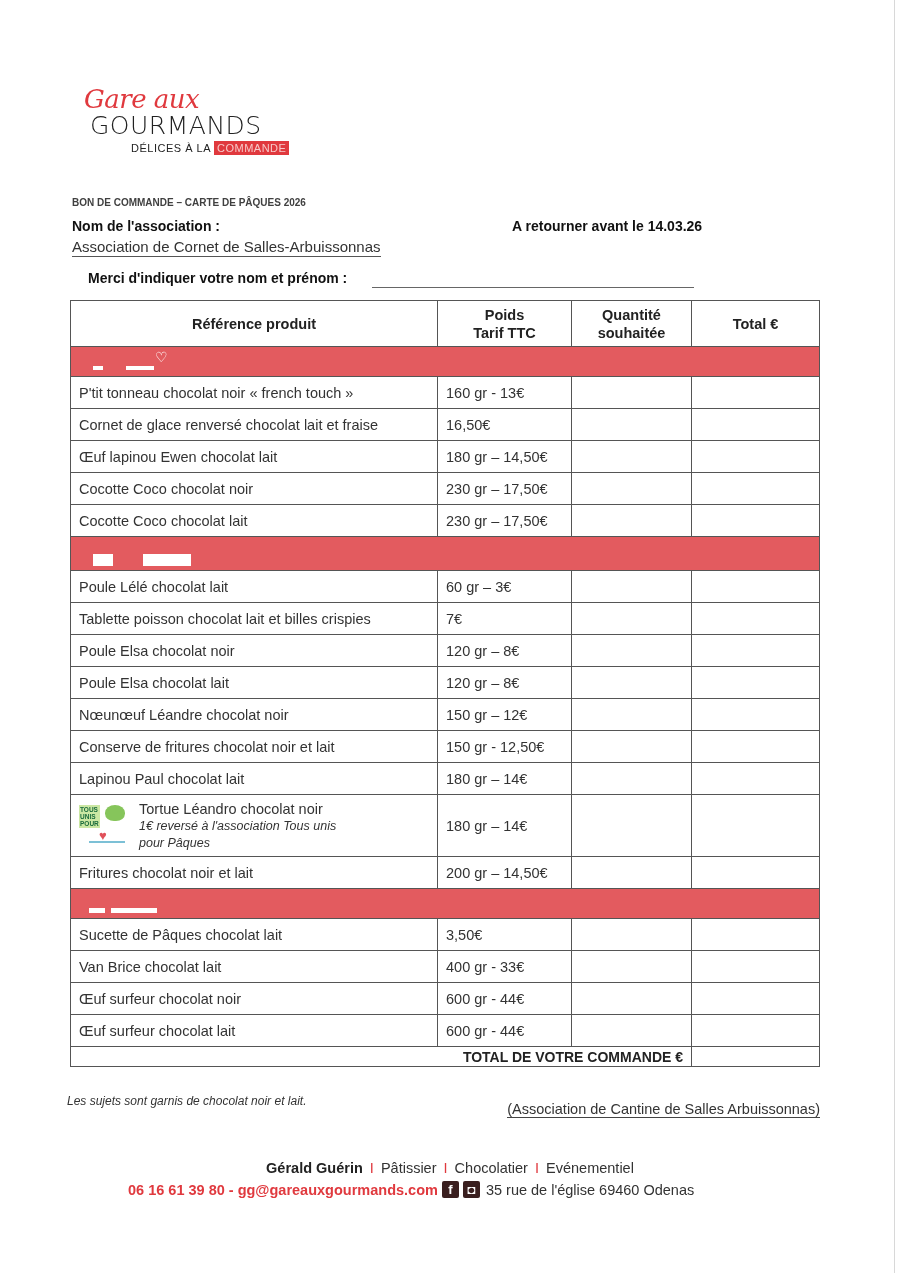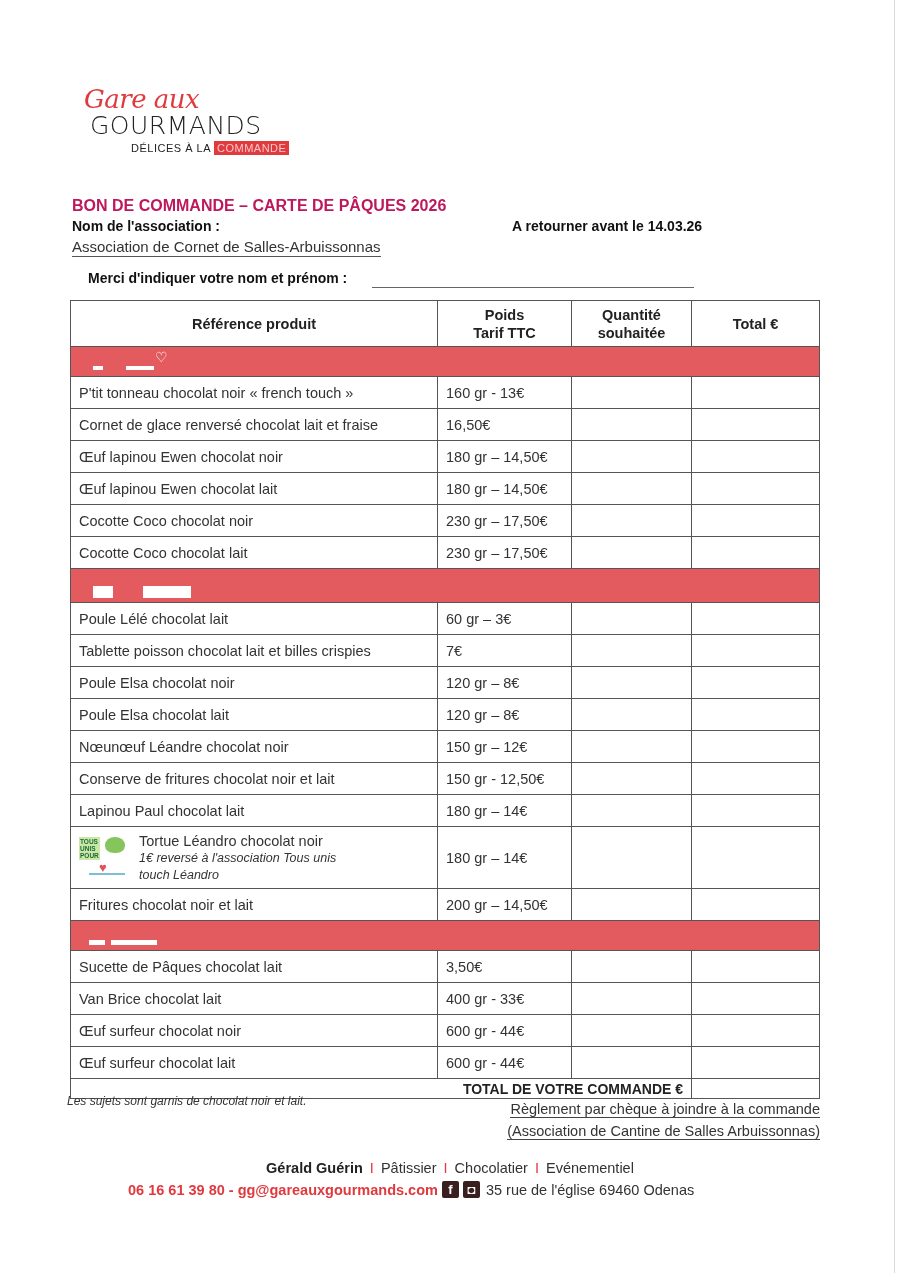--- a/index.html
+++ b/index.html
@@ -9,21 +9,21 @@
     .scan-line { position: absolute; left: 894px; top: 0; width: 1px; height: 1273px; background: #d8d8d8; }
 
     
     .logo { position: absolute; left: 80px; top: 84px; width: 240px; height: 76px; }
     .logo-script { position: absolute; left: 4px; top: 0; font-family: "DejaVu Serif", serif; font-style: italic; font-weight: normal; font-size: 26px; color: #e0393e; letter-spacing: -0.5px; }
     .logo-main { position: absolute; left: 10px; top: 27px; font-family: "DejaVu Sans", sans-serif; font-weight: 300; font-size: 25px; color: #222; letter-spacing: 0.5px; }
     .logo-sub { position: absolute; left: 51px; top: 57px; font-size: 11px; color: #222; letter-spacing: 0.5px; display: flex; align-items: center; gap: 3px; }
     .logo-sub .tag { background: #e0393e; color: #f7c9c9; padding: 0 3px; font-size: 11px; line-height: 14px; }
 
     
-    .title { position: absolute; left: 72px; top: 197px; font-size: 16px; font-weight: bold; color: #be185d; }
+    .title { position: absolute; left: 72px; top: 197px; font-size: 10px; font-weight: bold; color: #404040; }
     .assoc-label { position: absolute; left: 72px; top: 218px; font-size: 14px; font-weight: bold; color: #111; }
     .assoc-name { position: absolute; left: 72px; top: 238px; font-size: 15px; color: #333; border-bottom: 1px solid #555; padding-bottom: 0px; line-height: 18px; }
     .deadline { position: absolute; left: 512px; top: 218px; font-size: 14px; font-weight: bold; color: #111; }
     .name-label { position: absolute; left: 88px; top: 270px; font-size: 14px; font-weight: bold; color: #111; }
     .name-input { position: absolute; left: 372px; top: 270px; width: 322px; height: 18px; border: none; border-bottom: 1px solid #666; background: transparent; font-size: 14px; outline: none; }
 
     
     .order-table { position: absolute; left: 70px; top: 300px; width: 749px; border-collapse: collapse; table-layout: fixed; }
     .order-table td, .order-table th { border: 1px solid #555; font-size: 14.5px; color: #333; font-weight: normal; padding: 0 8px; vertical-align: middle; }
     .order-table th { font-weight: bold; color: #222; text-align: center; height: 46px; line-height: 18px; font-size: 14.5px; }
@@ -124,26 +124,20 @@
       <td class="cell-input"><input class="qty-input" style=""></td>
       <td class="cell-input"><input class="total-input" style=""></td>
     </tr>
     <tr class="row">
       <td>Cornet de glace renversé chocolat lait et fraise</td>
       <td>16,50€</td>
       <td class="cell-input"><input class="qty-input" style=""></td>
       <td class="cell-input"><input class="total-input" style=""></td>
     </tr>
     <tr class="row">
-      <td>Œuf lapinou Ewen chocolat noir</td>
-      <td>180 gr – 14,50€</td>
-      <td class="cell-input"><input class="qty-input" style=""></td>
-      <td class="cell-input"><input class="total-input" style=""></td>
-    </tr>
-    <tr class="row">
       <td>Œuf lapinou Ewen chocolat lait</td>
       <td>180 gr – 14,50€</td>
       <td class="cell-input"><input class="qty-input" style=""></td>
       <td class="cell-input"><input class="total-input" style=""></td>
     </tr>
     <tr class="row">
       <td>Cocotte Coco chocolat noir</td>
       <td>230 gr – 17,50€</td>
       <td class="cell-input"><input class="qty-input" style=""></td>
       <td class="cell-input"><input class="total-input" style=""></td>
@@ -210,21 +204,21 @@
         <div class="charity-cell">
           <div class="charity-logo">
             <div class="txt">TOUS<br>UNIS<br>POUR</div>
             <div class="turtle"></div>
             <div class="heart">♥</div>
             <div class="base"></div>
           </div>
           <div class="charity-text">
             <div class="main">Tortue Léandro chocolat noir</div>
             <div class="note">1€ reversé à l'association Tous unis</div>
-            <div class="note">touch Léandro</div>
+            <div class="note">pour Pâques</div>
           </div>
         </div>
       </td>
       <td>180 gr – 14€</td>
       <td class="cell-input"><input class="qty-input" style=""></td>
       <td class="cell-input"><input class="total-input" style=""></td>
     </tr>
     <tr class="row">
       <td>Fritures chocolat noir et lait</td>
       <td>200 gr – 14,50€</td>
@@ -267,21 +261,20 @@
 
     <tr class="total-row">
       <td colspan="3" class="total-label">TOTAL DE VOTRE COMMANDE €</td>
       <td class="cell-input"><input class="total-input" style=""></td>
     </tr>
   </tbody>
 </table>
 
 <div class="note-garnis">Les sujets sont garnis de chocolat noir et lait.</div>
 <div class="payment">
-  <div><span>Règlement par chèque à joindre à la commande</span></div>
   <div><span>(Association de Cantine de Salles Arbuissonnas)</span></div>
 </div>
 
 <div class="footer1">
   <span class="name">Gérald Guérin</span>
   <span class="sep">I</span>
   <span>Pâtissier</span>
   <span class="sep">I</span>
   <span>Chocolatier</span>
   <span class="sep">I</span>

